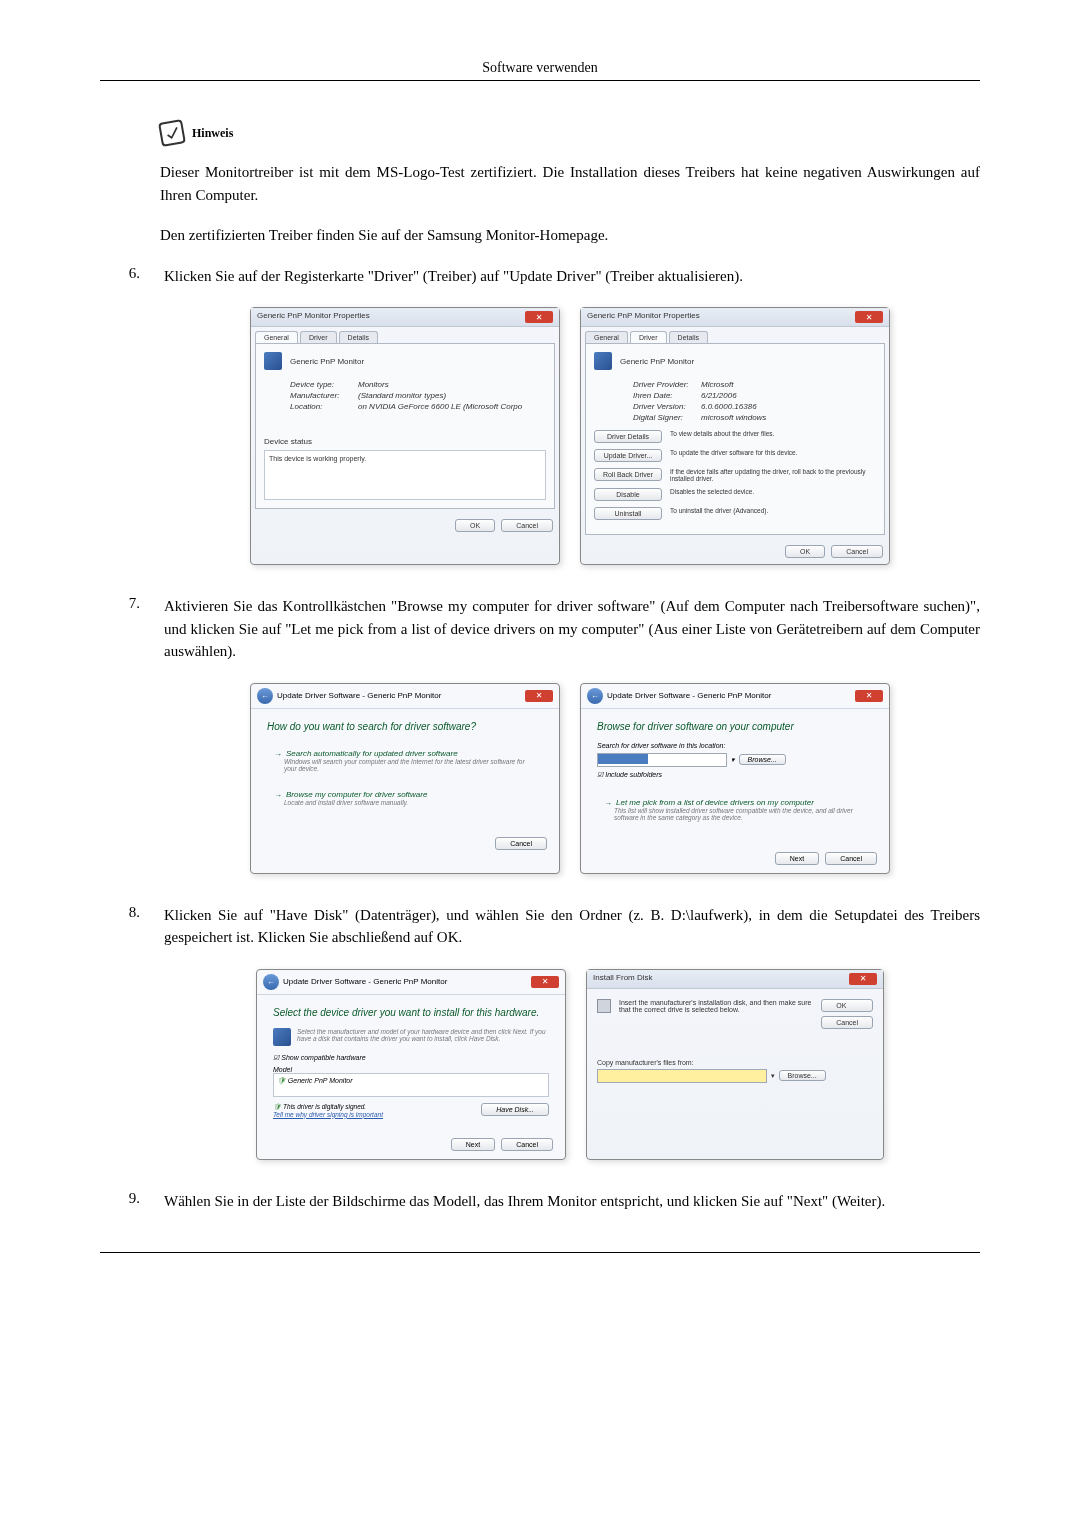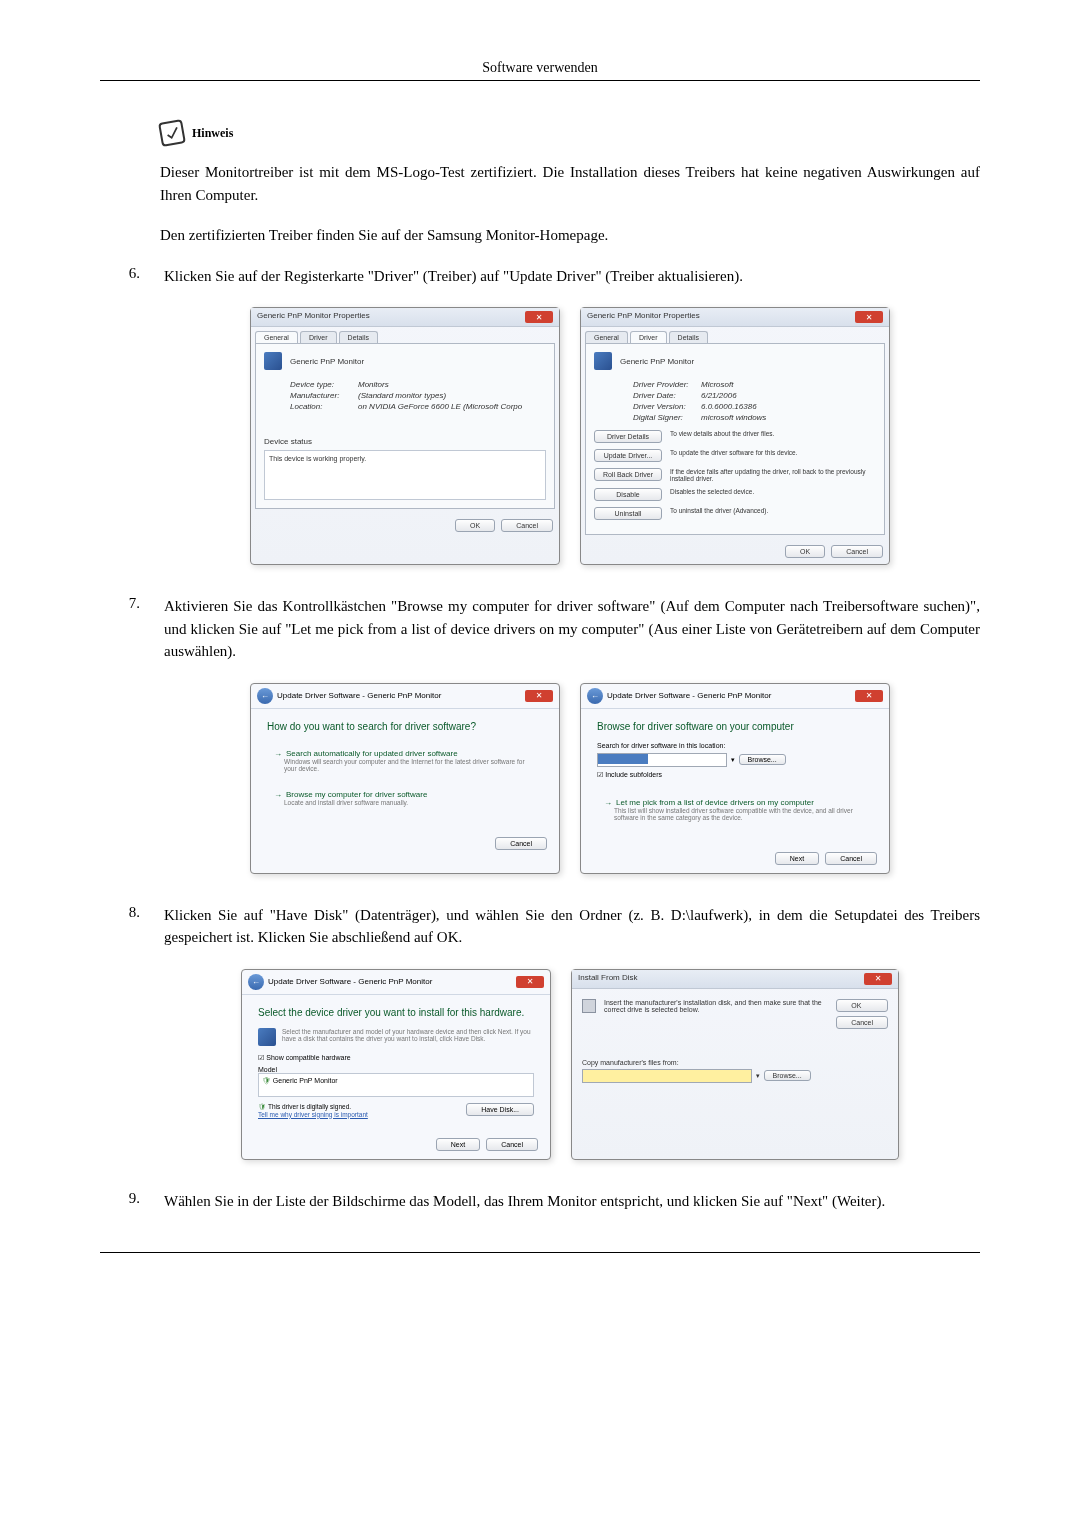--- a/index.html
+++ b/index.html
@@ -161,21 +161,21 @@
       border-bottom: 1px solid #d0d8e4;
     }
     .wizard-back { display: flex; align-items: center; gap: 4px; }
     .wizard-back-btn {
       width: 16px; height: 16px;
       border-radius: 50%;
       background: linear-gradient(#6a9ad8, #3a6ab0);
       display: flex; align-items: center; justify-content: center;
       color: #fff;
     }
-    .wizard-body { padding: 12px 16px; }
+    .wizard-body { padding: 12px 16px; font-style: italic; }
     .wizard-title { color: #0a5a2a; font-size: 10px; margin-bottom: 10px; }
     .wizard-option {
       border: 1px solid transparent;
       padding: 6px;
       margin: 4px 0;
       border-radius: 2px;
     }
     .wopt-title { color: #0a5a2a; font-size: 8px; display: flex; gap: 4px; }
     .wopt-desc { color: #777; font-size: 6.5px; margin-left: 10px; }
     .wizard-footer { display: flex; justify-content: flex-end; gap: 6px; padding: 8px 12px; }
@@ -268,21 +268,21 @@
       <div style="display:flex;gap:8px;align-items:center;margin-bottom:10px">
         <div class="mon-icon"></div>
         <span>Generic PnP Monitor</span>
       </div>
       <div style="margin-left:39px">
         <div class="dev-row">
             <span class="dev-lbl">Driver Provider:</span>
             <span class="dev-val">Microsoft</span>
           </div>
         <div class="dev-row">
-            <span class="dev-lbl">Driver Date:</span>
+            <span class="dev-lbl">Ihren Date:</span>
             <span class="dev-val">6/21/2006</span>
           </div>
         <div class="dev-row">
             <span class="dev-lbl">Driver Version:</span>
             <span class="dev-val">6.0.6000.16386</span>
           </div>
         <div class="dev-row">
             <span class="dev-lbl">Digital Signer:</span>
             <span class="dev-val">microsoft windows</span>
           </div>
@@ -419,21 +419,21 @@
         </div>
         <div class="dlg-btn">Have Disk...</div>
       </div>
     </div>
     <div class="wizard-footer">
       <div class="dlg-btn">Next</div>
       <div class="dlg-btn">Cancel</div>
     </div>
   </div>
 
-  <div class="dialog" style="width:328px">
+  <div class="dialog" style="width:298px">
     <div class="dlg-titlebar">
       <span>Install From Disk</span>
       <span class="dlg-close">✕</span>
     </div>
     <div style="padding:10px">
       <div style="display:flex;gap:8px;align-items:flex-start">
         <div class="disk-icon"></div>
         <div style="font-size:7px;flex:1">Insert the manufacturer's installation disk, and then make sure that the correct drive is selected below.</div>
         <div style="display:flex;flex-direction:column;gap:4px">
           <div class="dlg-btn">OK</div>

